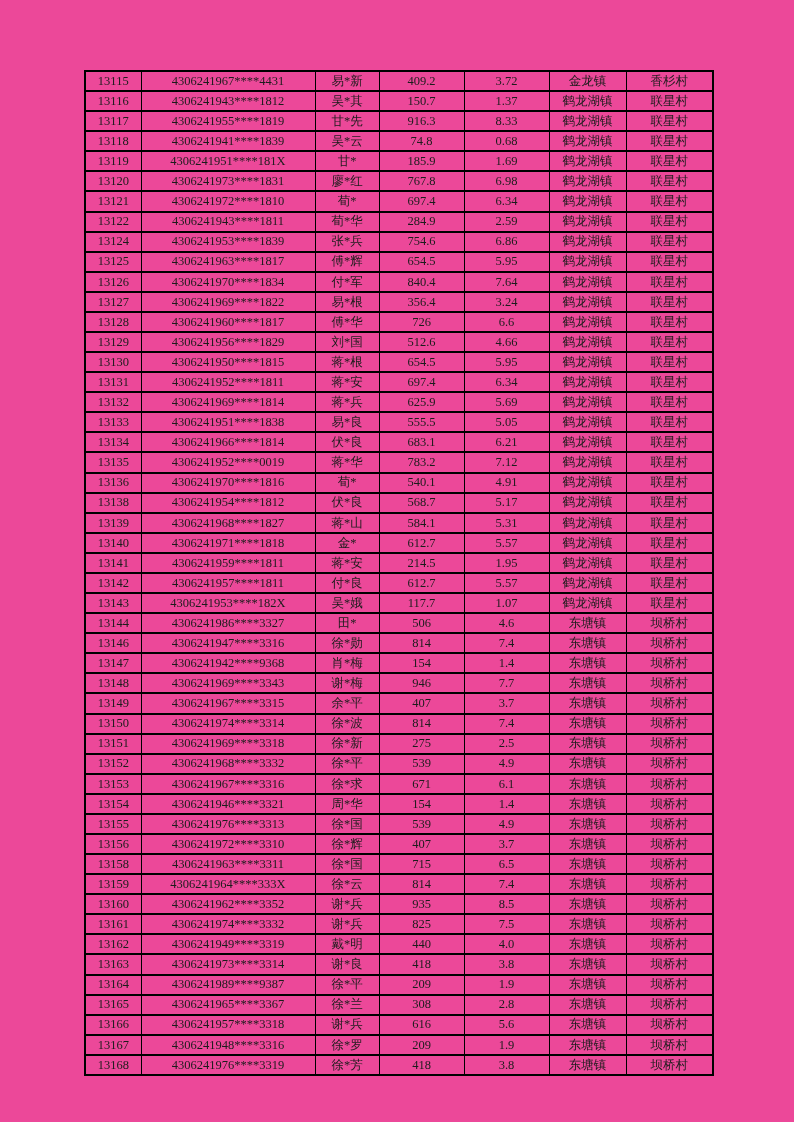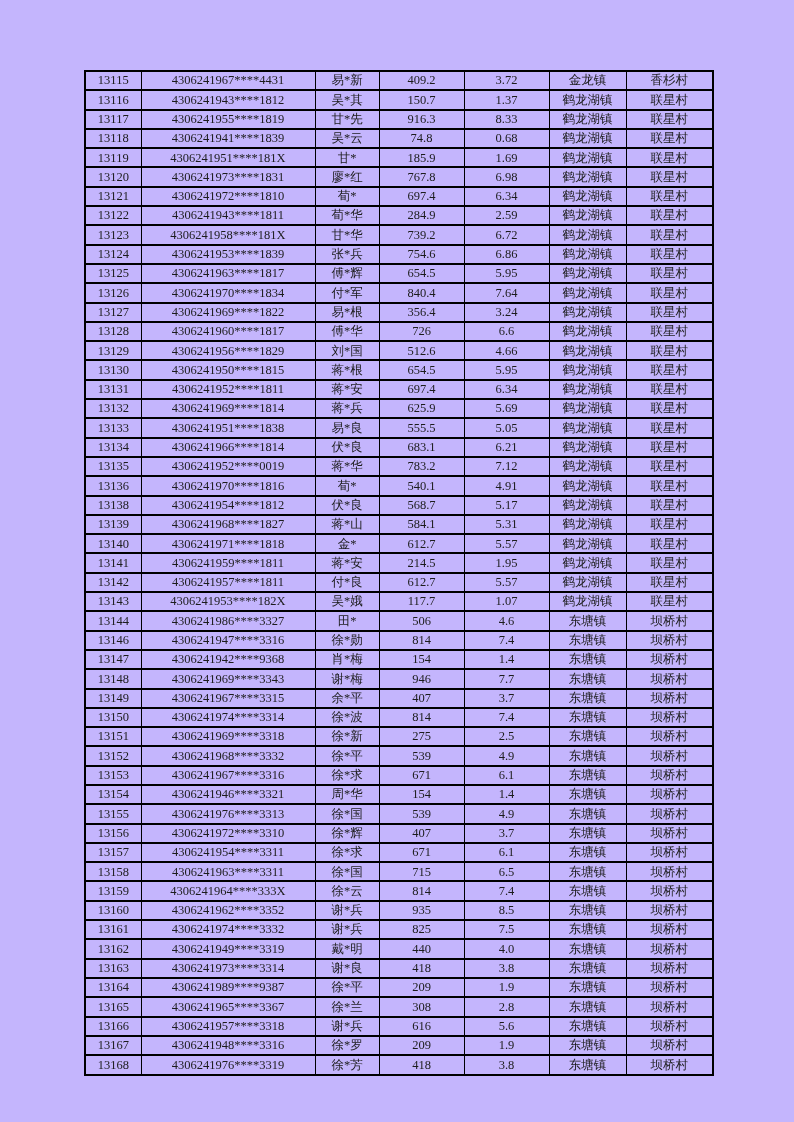--- a/index.html
+++ b/index.html
@@ -5,21 +5,21 @@
   html, body {
     margin: 0;
     padding: 0;
     background: #ffffff;
     font-family: "Liberation Serif", "DejaVu Serif", serif;
   }
   .page {
     position: relative;
     width: 794px;
     height: 1122px;
-    background: #c4b5fd;
+    background: #ec4899;
     overflow: hidden;
   }
   table.data-table {
     position: absolute;
     left: 84px;
     top: 70px;
     width: 628px;
     height: 1006px;
     border-collapse: collapse;
     table-layout: fixed;
@@ -128,29 +128,20 @@
         <tr>
           <td>13122</td>
           <td>4306241943****1811</td>
           <td>荀*华</td>
           <td>284.9</td>
           <td>2.59</td>
           <td>鹤龙湖镇</td>
           <td>联星村</td>
         </tr>
         <tr>
-          <td>13123</td>
-          <td>4306241958****181X</td>
-          <td>甘*华</td>
-          <td>739.2</td>
-          <td>6.72</td>
-          <td>鹤龙湖镇</td>
-          <td>联星村</td>
-        </tr>
-        <tr>
           <td>13124</td>
           <td>4306241953****1839</td>
           <td>张*兵</td>
           <td>754.6</td>
           <td>6.86</td>
           <td>鹤龙湖镇</td>
           <td>联星村</td>
         </tr>
         <tr>
           <td>13125</td>
@@ -416,29 +407,20 @@
         <tr>
           <td>13156</td>
           <td>4306241972****3310</td>
           <td>徐*辉</td>
           <td>407</td>
           <td>3.7</td>
           <td>东塘镇</td>
           <td>坝桥村</td>
         </tr>
         <tr>
-          <td>13157</td>
-          <td>4306241954****3311</td>
-          <td>徐*求</td>
-          <td>671</td>
-          <td>6.1</td>
-          <td>东塘镇</td>
-          <td>坝桥村</td>
-        </tr>
-        <tr>
           <td>13158</td>
           <td>4306241963****3311</td>
           <td>徐*国</td>
           <td>715</td>
           <td>6.5</td>
           <td>东塘镇</td>
           <td>坝桥村</td>
         </tr>
         <tr>
           <td>13159</td>

